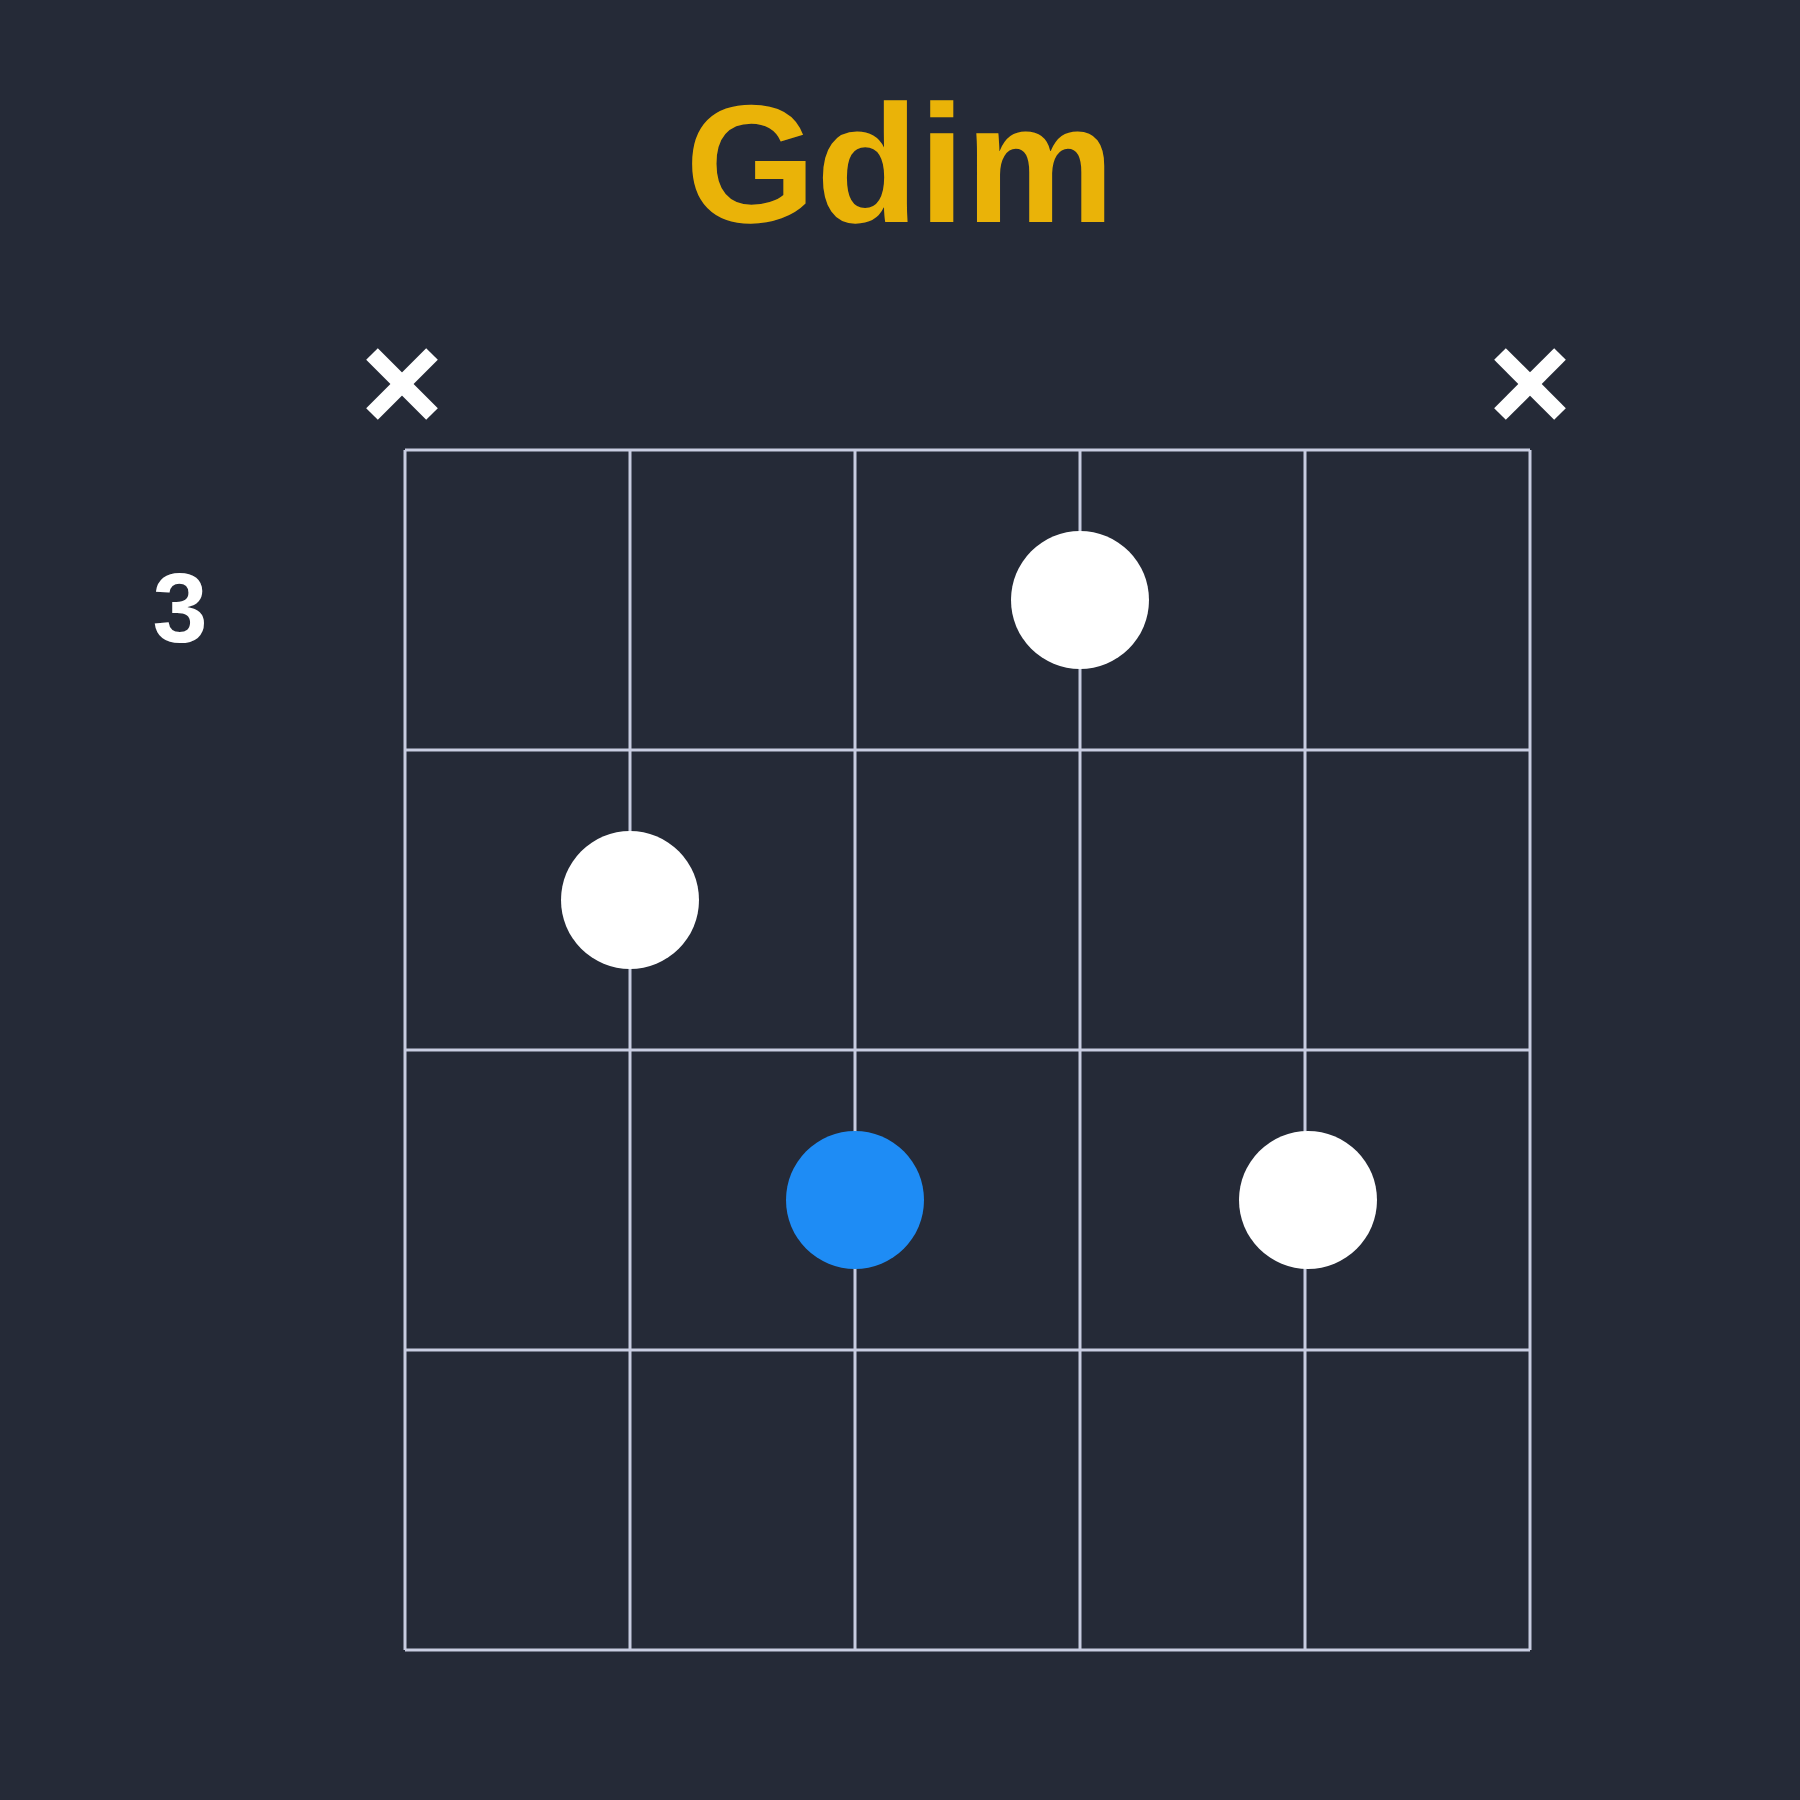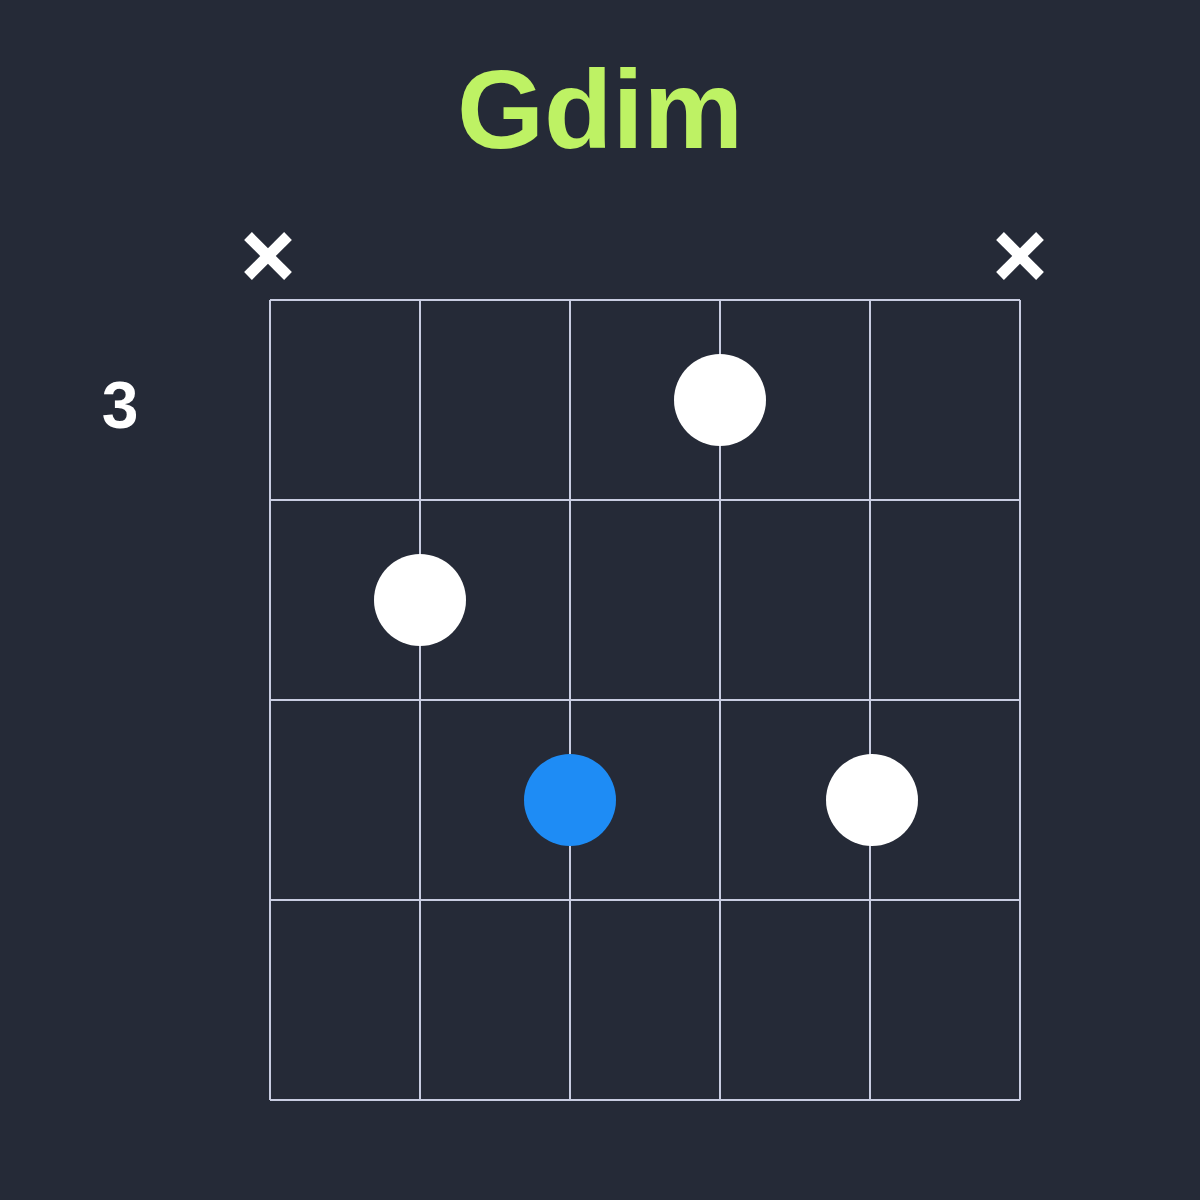--- a/index.html
+++ b/index.html
@@ -1,17 +1,17 @@
 <!DOCTYPE html>
 <html><head>
 <meta charset="utf-8">
 <style>
   html, body { margin:0; padding:0; }
   body { width:1200px; height:1200px; background:#252a37; position:relative; overflow:hidden; font-family:"Liberation Sans", sans-serif; }
-  .title { position:absolute; top:45px; left:0; width:1200px; text-align:center; color:#bef264; font-weight:bold; font-size:112px; line-height:130px; }
+  .title { position:absolute; top:45px; left:0; width:1200px; text-align:center; color:#eab308; font-weight:bold; font-size:112px; line-height:130px; }
   .fret-num { position:absolute; left:80px; top:360px; width:80px; text-align:center; color:#fff; font-weight:bold; font-size:66px; line-height:90px; }
   svg { position:absolute; left:0; top:0; }
 </style>
 </head>
 <body>
 
 <div class="title">Gdim</div>
 <div class="fret-num">3</div>
 
 <svg width="1200" height="1200">

